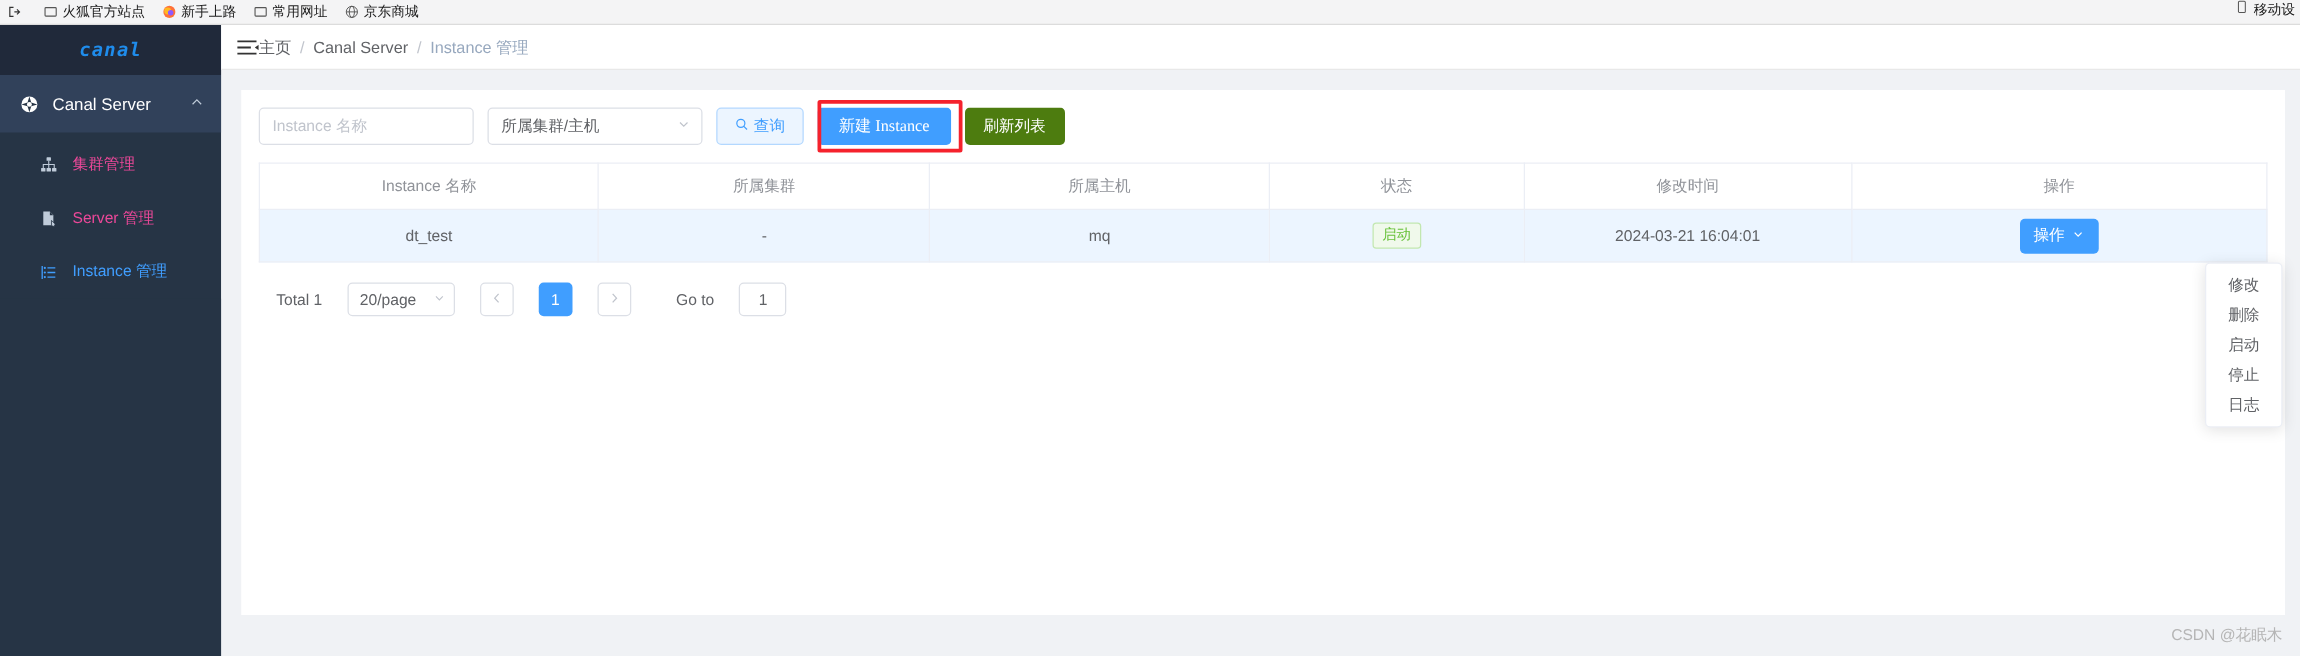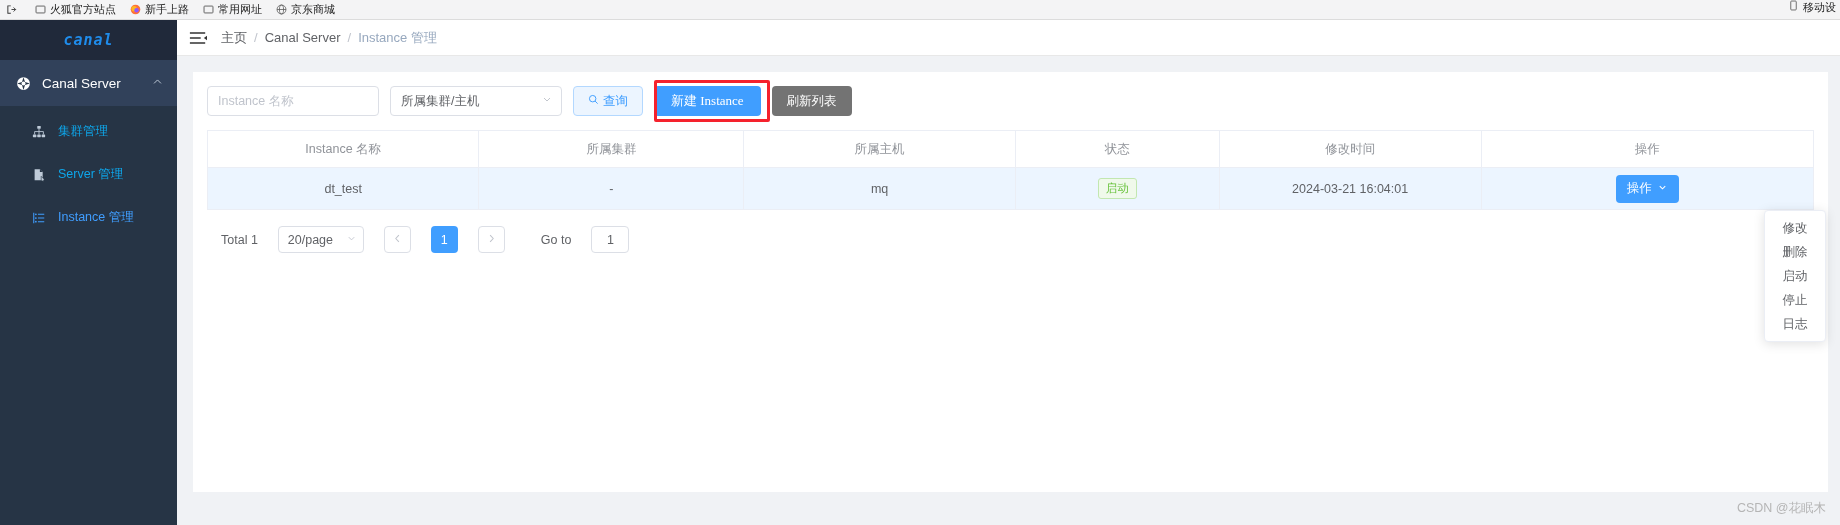--- a/index.html
+++ b/index.html
@@ -43,32 +43,32 @@
   }
   .menu-group-title {
     height: 46px; background: #31415a; display: flex; align-items: center;
     padding: 0 14px; font-size: 13.5px; color: #ffffff; position: relative;
   }
   .menu-group-title .mg-ico { width: 18px; margin-right: 10px; display:flex; align-items:center; justify-content:center; }
   .chev-up { position: absolute; right: 14px; top: 50%; transform: translateY(-50%); }
   .submenu { padding-top: 4px; }
   .sub-item {
     height: 43px; display: flex; align-items: center;
-    padding-left: 30px; font-size: 12.5px; color: #0ea5e9;
+    padding-left: 30px; font-size: 12.5px; color: #ec4899;
   }
   .sub-item .si-ico { width: 18px; margin-right: 10px; display:flex; align-items:center; justify-content:center; }
   .sub-item.active { color: #409eff; }
   .sidebar-fill { flex: 1; background: #263445; }
 
   
   .main { flex: 1; background: #f0f2f5; display: flex; flex-direction: column; min-width: 0; position: relative; }
 
   .topbar {
     height: 36px; background: #ffffff; border-bottom: 1px solid #e8e8e8;
-    display: flex; align-items: center; padding: 0 0 0 12px; gap: 14px;
+    display: flex; align-items: center; padding: 0 0 0 12px; 
   }
   .hamburger { width: 18px; height: 14px; display:flex; align-items:center; }
   .breadcrumb { display: flex; align-items: center; font-size: 13px; gap: 7px; }
   .bc-item { color: #606266; }
   .bc-sep { color: #c0c4cc; }
   .bc-current { color: #97a8be; }
 
   .content { padding: 16px 12px 0 16px; flex: 1; }
   .panel { background: #ffffff; padding: 14px 14px 0 14px; min-height: 420px; }
 
@@ -86,21 +86,21 @@
     display: flex; align-items: center; position: relative;
   }
   .select .caret { position: absolute; right: 8px; top: 50%; transform: translateY(-50%); }
   .btn {
     height: 30px; border-radius: 4px; font-size: 12.5px; border: 1px solid transparent;
     display: inline-flex; align-items: center; justify-content: center; gap: 4px;
     padding: 0 14px; cursor: pointer; font-family: Liberation Serif, serif; white-space: nowrap;
   }
   .btn-query { background: #ecf5ff; border-color: #b3d8ff; color: #409eff; }
   .btn-primary { background: #409eff; color: #fff; font-size: 13px; padding: 0 16px; }
-  .btn-gray { background: #737373; color: #fff; padding: 0 14px; }
+  .btn-gray { background: #4d7c0f; color: #fff; padding: 0 14px; }
   .hl-box {
     position: absolute; border: 3px solid #f5222d; border-radius: 2px;
     left: 447px; top: -6px; width: 116px; height: 42px; pointer-events: none;
   }
 
   
   table.data { width: 100%; border-collapse: collapse; table-layout: fixed; }
   table.data th {
     font-size: 12.5px; color: #909399; font-weight: normal;
     height: 37px; border-top: 1px solid #ebeef5; border-bottom: 1px solid #ebeef5;

